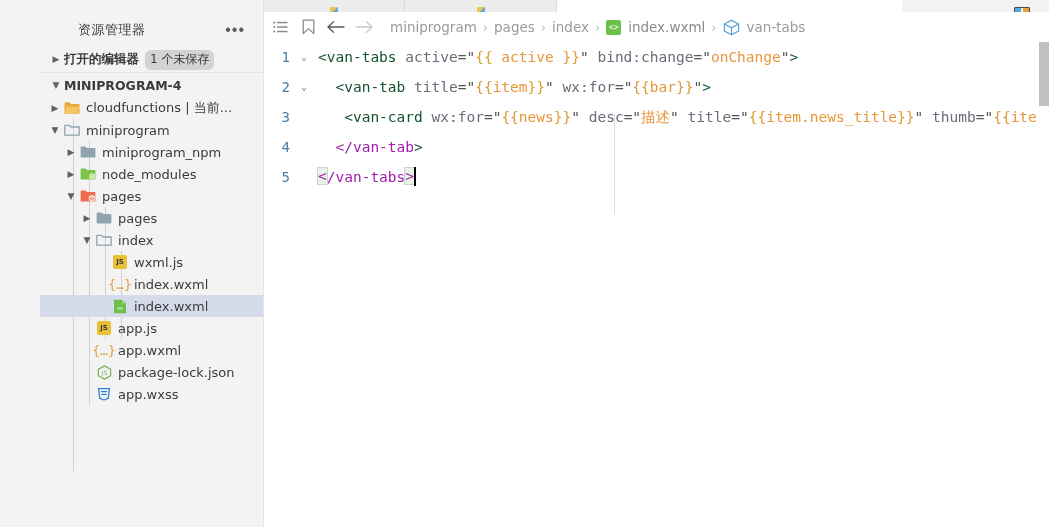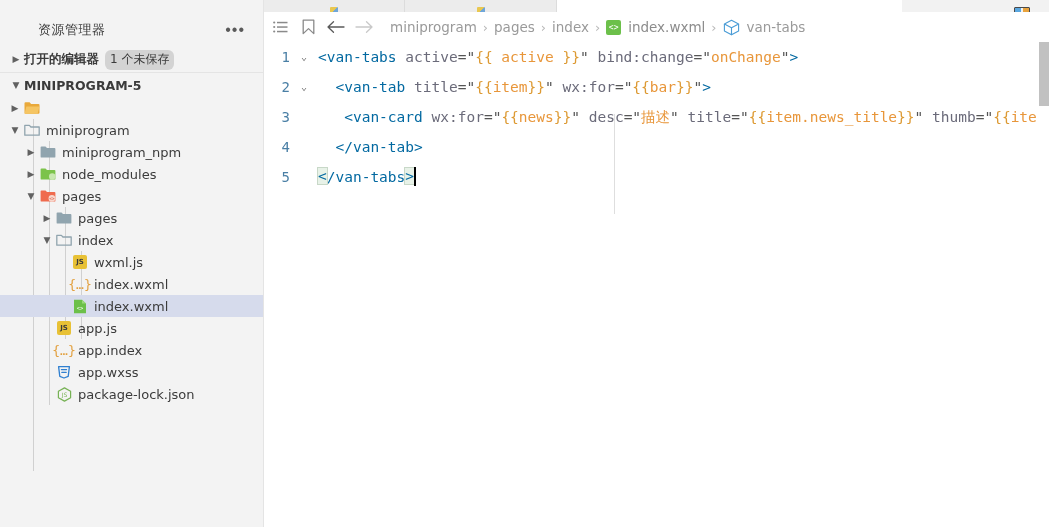--- a/index.html
+++ b/index.html
@@ -25,20 +25,21 @@
   
   .sidebar {
     width: 264px;
     height: 527px;
     background: #f3f3f3;
     border-right: 1px solid #e4e4e4;
     box-sizing: border-box;
     position: relative;
     overflow: hidden;
     flex: 0 0 264px;
+    padding-left: 40px;
   }
   .sidebar-topstrip {
     height: 12px;
     background: #f3f3f3;
   }
   .sidebar-header {
     height: 35px;
     display: flex;
     align-items: center;
     padding: 0 14px 0 38px;
@@ -296,22 +297,22 @@
   }
   .code-text { padding-left: 4px; position: relative; }
   .guide-col {
     position: absolute;
     left: 350px;
     width: 1px;
     background: #dedede;
   }
 
   
-  .t-tag     { color: #0369a1; }
-  .t-tagc    { color: #0369a1; }
+  .t-tag     { color: #14532d; }
+  .t-tagc    { color: #a21caf; }
   .t-attr    { color: #6b6b7a; }
   .t-punct   { color: #555555; }
   .t-quote   { color: #555555; }
   .t-str     { color: #e8963a; }
   .t-brace   { color: #dd9a33; }
   .bracket-hl {
     background: #e8f2e8;
     outline: 1px solid #c8d8c8;
   }
   .cursor {
@@ -357,37 +358,38 @@
     </div>
 
     <div class="section-row section-open-editors">
       <span class="twisty">▶</span>
       <span class="section-label">打开的编辑器</span>
       <span class="badge-unsaved">1 个未保存</span>
     </div>
 
     <div class="section-row section-project">
       <span class="twisty">▼</span>
-      <span class="section-label">MINIPROGRAM-5</span>
+      <span class="section-label">MINIPROGRAM-4</span>
     </div>
 
     <div class="tree" id="tree">
 
       <div class="indent-guide" style="left:33px; top:22px; height:352px;"></div>
       <div class="indent-guide" style="left:49px; top:44px; height:264px;"></div>
       <div class="indent-guide" style="left:65px; top:110px; height:132px;"></div>
       <div class="indent-guide" style="left:81px; top:154px; height:88px;"></div>
     <div class="tree-row">
           <span class="arrow" style="margin-left: 8px;">▶</span>
           <span class="ficon">
             <svg width="16" height="14" viewBox="0 0 16 14">
               <path d="M0.5 2.2 A1 1 0 0 1 1.5 1.2 H5.6 L7.1 2.9 H14.5 A1 1 0 0 1 15.5 3.9 V11.8 A1 1 0 0 1 14.5 12.8 H1.5 A1 1 0 0 1 0.5 11.8 Z" fill="#e9a93b"></path>
               <path d="M2.4 5.4 H15.5 L13.6 12.8 H0.6 Z" fill="#f5c563"></path>
             </svg>
           </span>
+          <span class="flabel">cloudfunctions | 当前...</span>
         </div>
         <div class="tree-row">
           <span class="arrow" style="margin-left: 8px;">▼</span>
           <span class="ficon">
             <svg width="16" height="14" viewBox="0 0 16 14">
               <path d="M0.8 2.4 H5.4 L6.9 4.0 H15.2 V12.2 H0.8 Z" fill="none" stroke="#90a4ae" stroke-width="1.3" stroke-linejoin="round"></path>
             </svg>
           </span>
           <span class="flabel">miniprogram</span>
         </div>
@@ -469,41 +471,41 @@
           <span class="ficon">
             <span class="ico-sq ico-js">JS</span>
           </span>
           <span class="flabel">app.js</span>
         </div>
         <div class="tree-row">
           <span class="arrow" style="margin-left: 40px;"></span>
           <span class="ficon">
             <span class="ico-json">{…}</span>
           </span>
-          <span class="flabel">app.index</span>
+          <span class="flabel">app.wxml</span>
+        </div>
+        <div class="tree-row">
+          <span class="arrow" style="margin-left: 40px;"></span>
+          <span class="ficon">
+            <svg width="15" height="15" viewBox="0 0 15 15">
+              <path d="M7.5 0.9 L13.6 4.2 V10.8 L7.5 14.1 L1.4 10.8 V4.2 Z" fill="none" stroke="#77b255" stroke-width="1.2" stroke-linejoin="round"></path>
+              <text x="7.5" y="10.2" font-size="6" fill="#77b255" text-anchor="middle" font-family="DejaVu Sans, sans-serif">JS</text>
+            </svg>
+          </span>
+          <span class="flabel">package-lock.json</span>
         </div>
         <div class="tree-row">
           <span class="arrow" style="margin-left: 40px;"></span>
           <span class="ficon">
             <svg width="14" height="14" viewBox="0 0 14 14">
               <path d="M1.6 1.6 H12.4 L11.2 11.4 L7 13 L2.8 11.4 Z" fill="none" stroke="#2f7fd0" stroke-width="1.3" stroke-linejoin="round"></path>
               <path d="M4.4 4.6 H9.6 M4.8 7.4 H9.2" stroke="#2f7fd0" stroke-width="1.2" fill="none" stroke-linecap="round"></path>
             </svg>
           </span>
           <span class="flabel">app.wxss</span>
-        </div>
-        <div class="tree-row">
-          <span class="arrow" style="margin-left: 40px;"></span>
-          <span class="ficon">
-            <svg width="15" height="15" viewBox="0 0 15 15">
-              <path d="M7.5 0.9 L13.6 4.2 V10.8 L7.5 14.1 L1.4 10.8 V4.2 Z" fill="none" stroke="#77b255" stroke-width="1.2" stroke-linejoin="round"></path>
-              <text x="7.5" y="10.2" font-size="6" fill="#77b255" text-anchor="middle" font-family="DejaVu Sans, sans-serif">JS</text>
-            </svg>
-          </span>
-          <span class="flabel">package-lock.json</span>
         </div>
       </div>
   </div>
 
   <div class="main">
 
     <div class="tabstrip">
       <div class="tab-sliver tab1">
         <span class="tabicon">
             <i></i>

